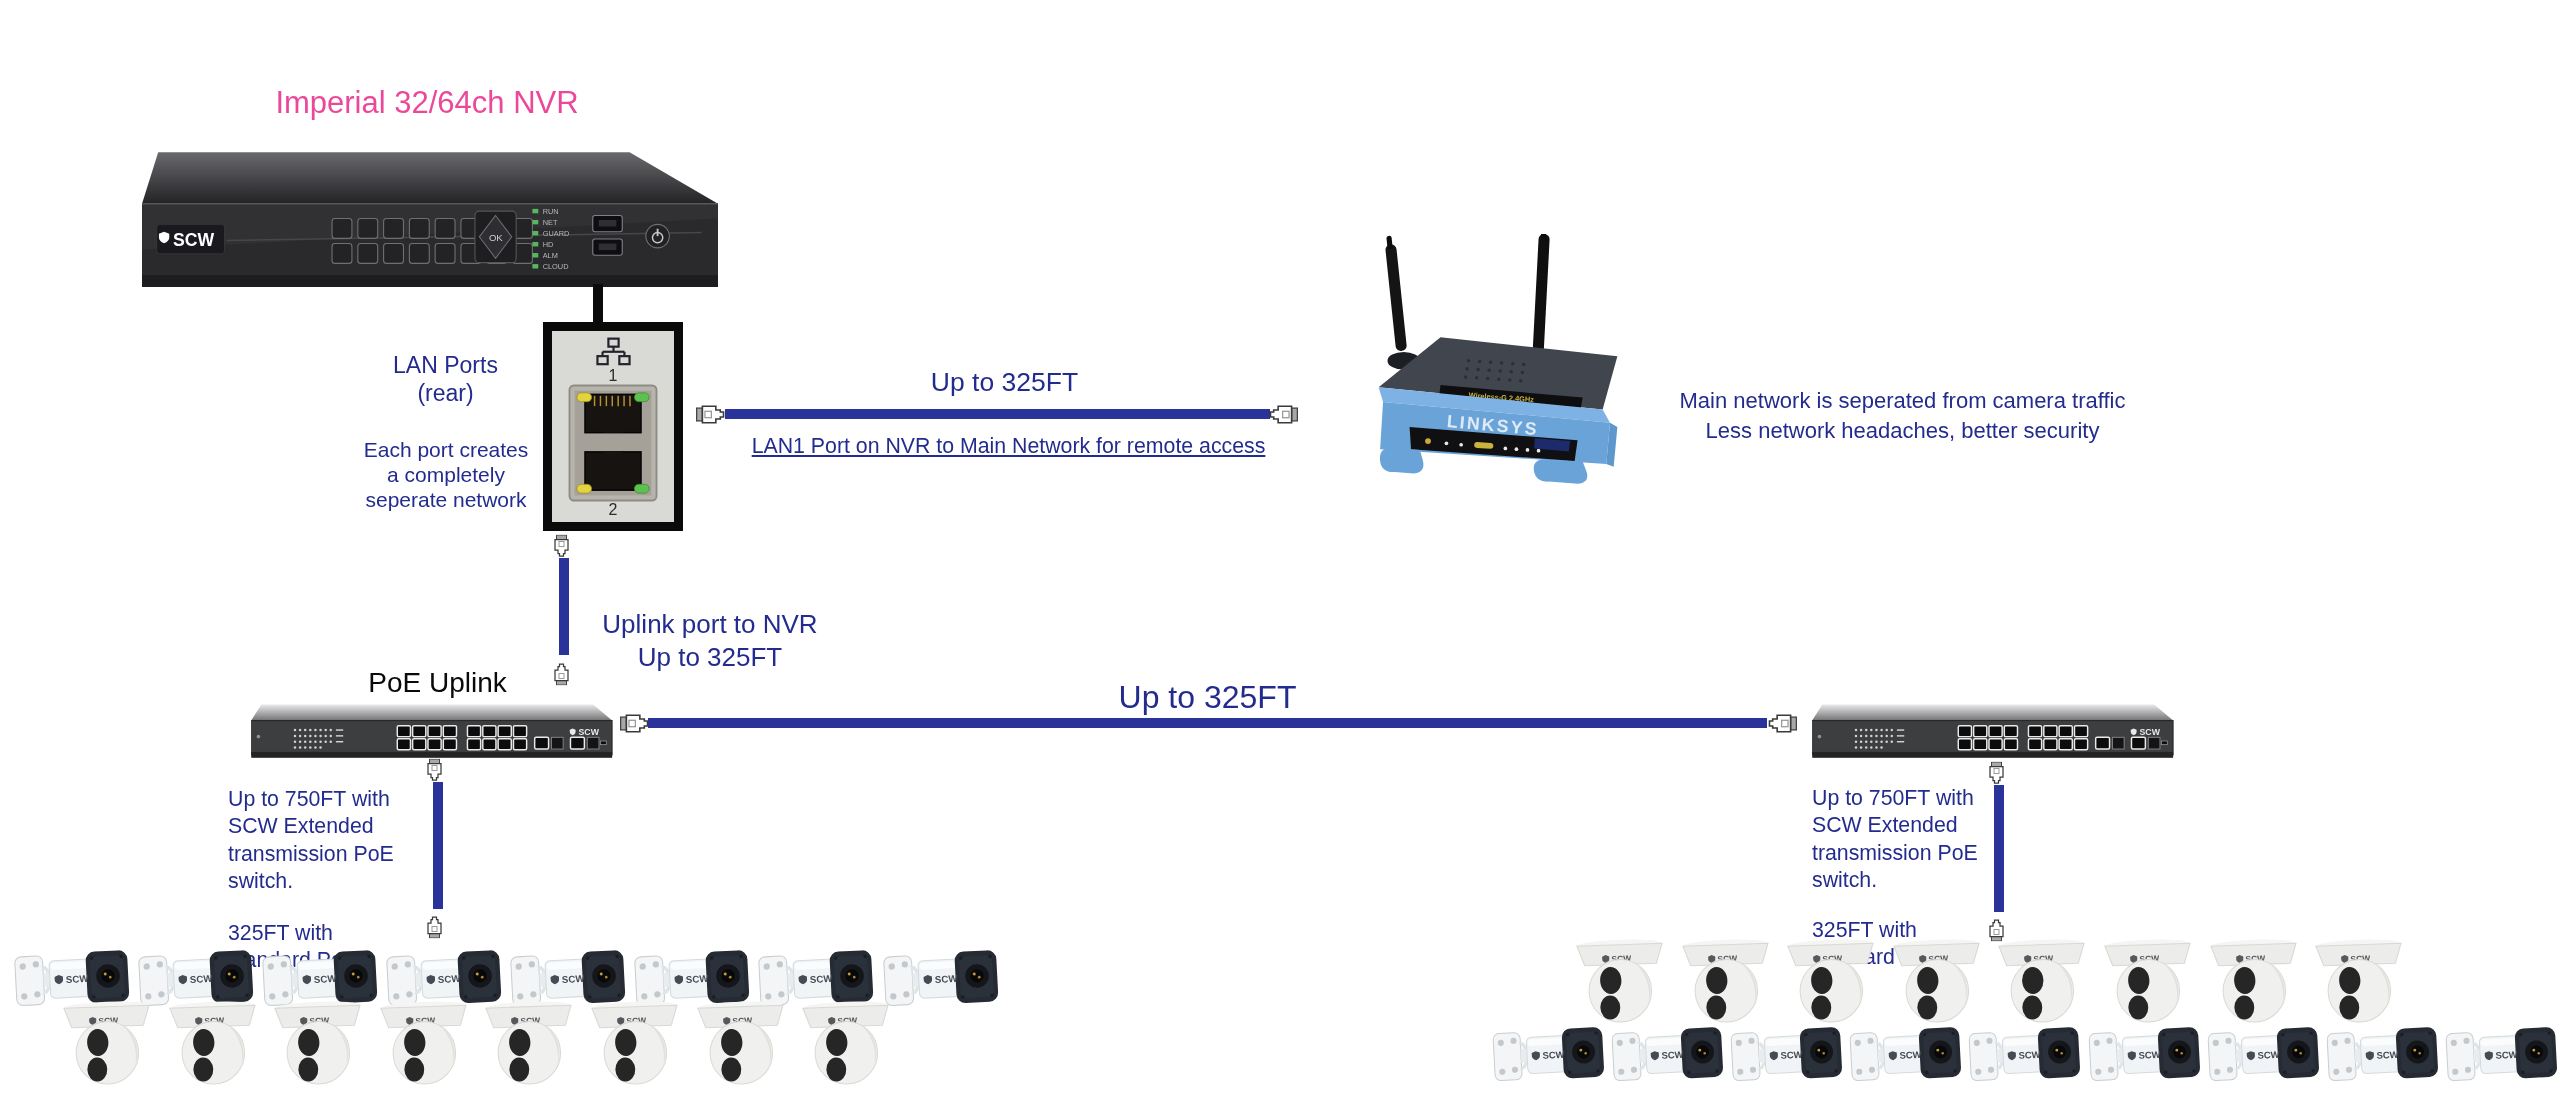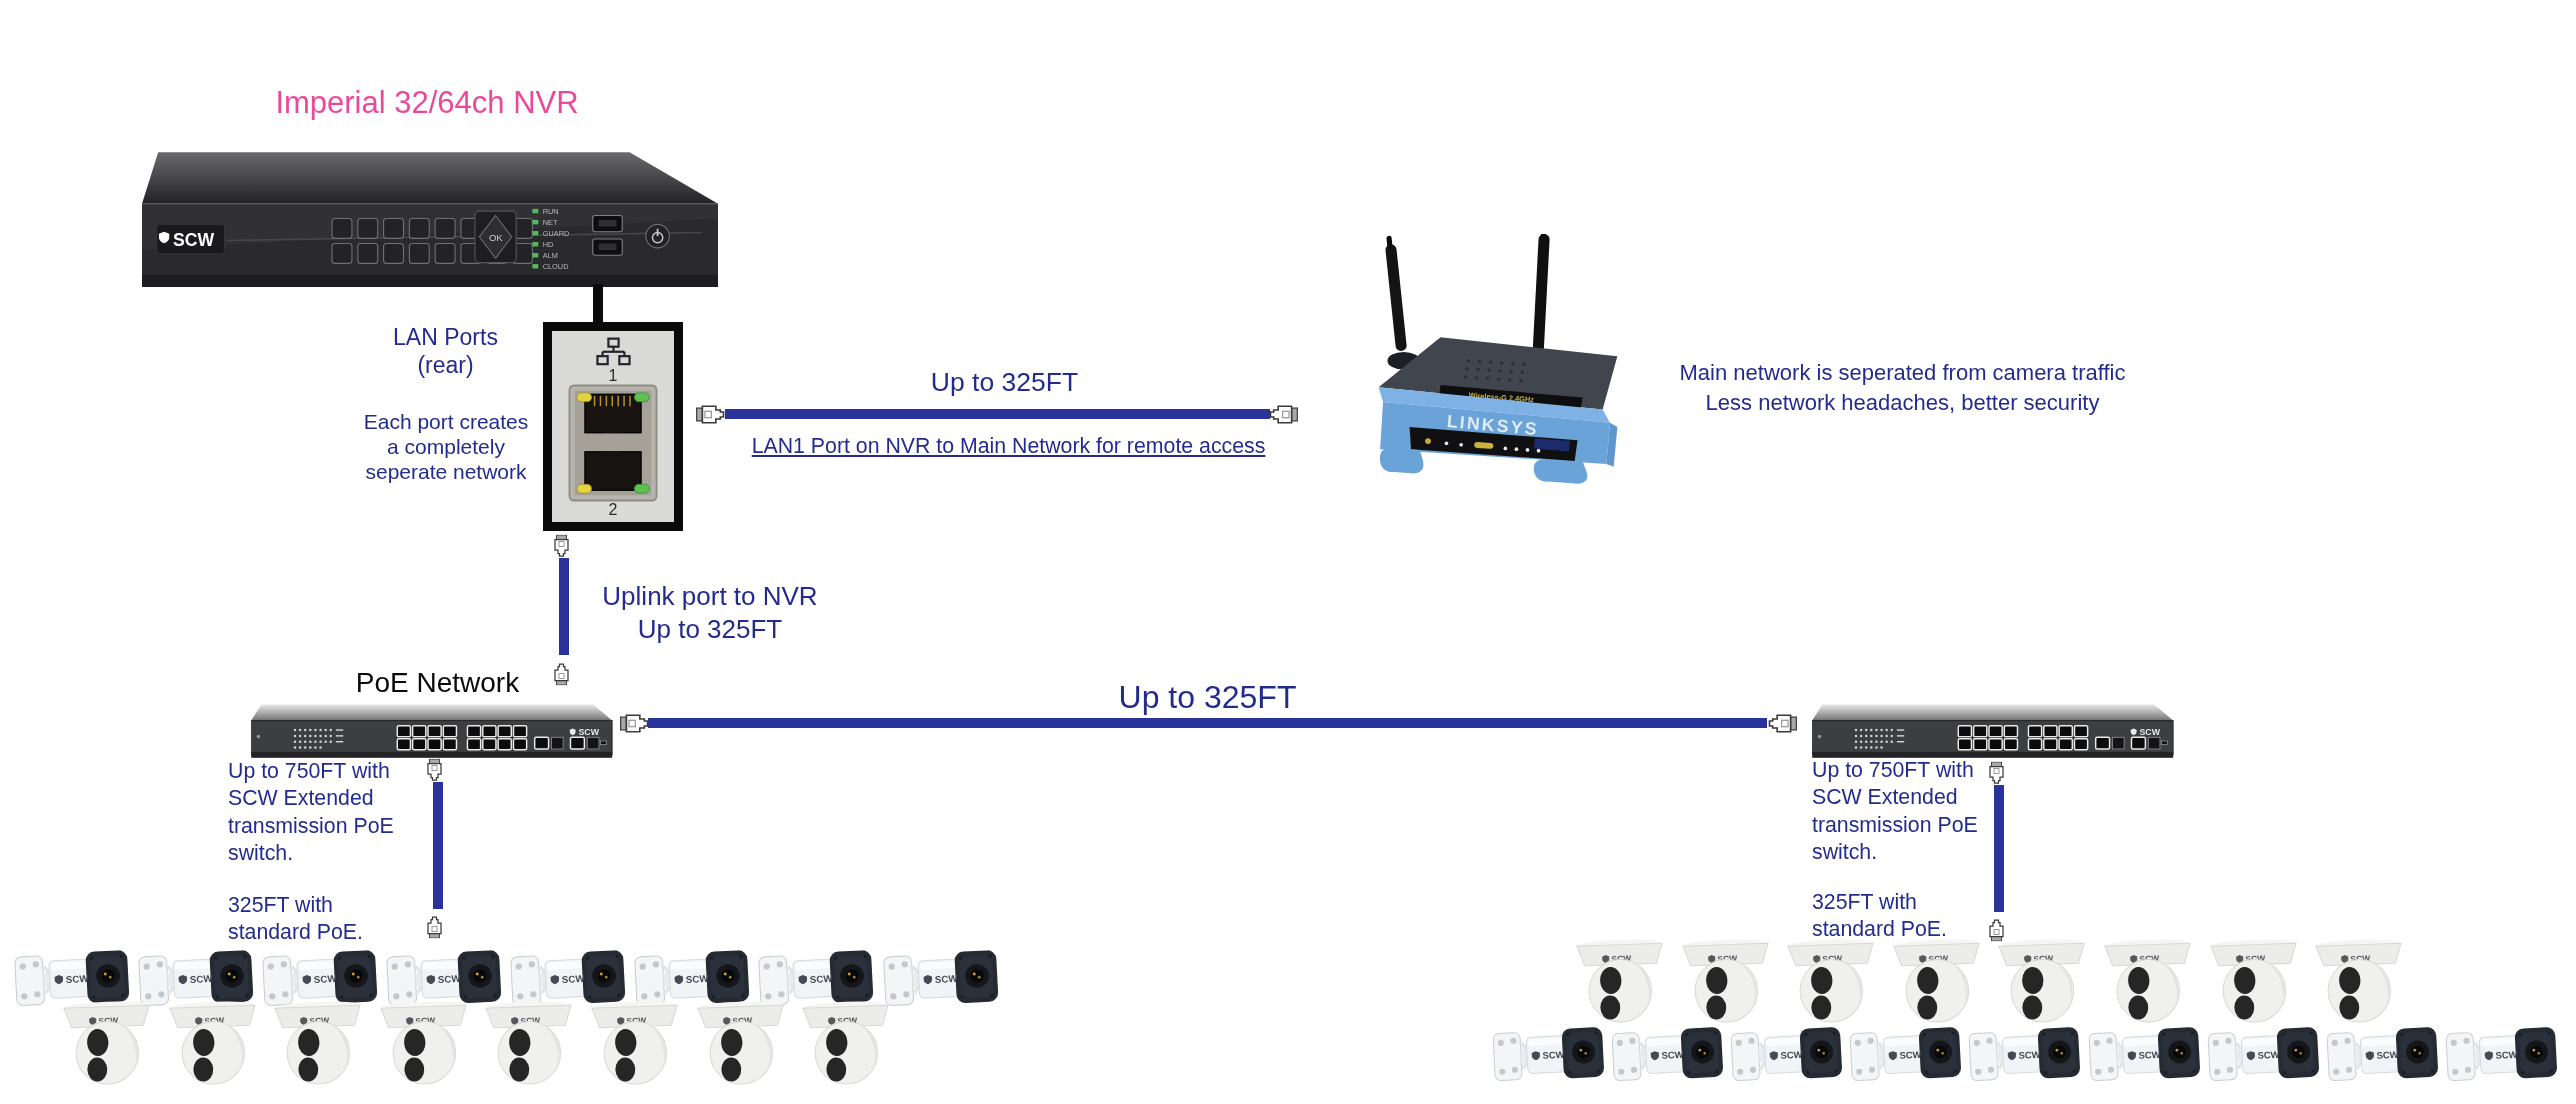--- a/index.html
+++ b/index.html
@@ -1,18 +1,18 @@
 <!DOCTYPE html>
 <html style="font-size:11.8px"><head>
 <meta charset="utf-8">
 <style>
   * { margin:0; padding:0; box-sizing:border-box; }
   html,body { width:2576px; height:1104px; background:#ffffff; font-family:"Liberation Sans", sans-serif; overflow:hidden; }
   .abs { position:absolute; }
-  .pre { white-space:pre-line; }
+  .pre { white-space:pre-line;margin-top:28px; }
   .navy { color:#232C8E; }
   .ctr { text-align:center; }
 
   #stage { position:relative; width:2576px; height:1104px; }
 
   .nvr-title { left:243px; top:85px; width:368px; font-size:31px; color:#ec4899; text-align:center; }
   .nvr-svg { left:142px; top:130px; }
   .nvr-drop-line { left:593px; top:284px; width:10.3px; height:40px; background:#0b0b0b; }
 
   .lan-box { left:543px; top:322px; width:140px; height:209px; background:#d9d9d6; border:9.6px solid #0a0a0a;
@@ -379,21 +379,21 @@
     </div>
   <div class="abs cable-v uplink-cable"></div>
   <div class="plug v" style="left:549px; top:657px;">
       <svg viewBox="0 0 50 36" style="transform:rotate(-90deg);">
         <use href="#sym-plug"></use>
       </svg>
     </div>
   <div class="abs uplink-label navy ctr pre">Uplink port to NVR
 Up to 325FT</div>
 
-  <div class="abs poe-label ctr">PoE Network</div>
+  <div class="abs poe-label ctr">PoE Uplink</div>
   <svg class="abs sw-left" width="364" height="57" viewBox="0 0 495 78">
       <use href="#sym-switch"></use>
     </svg>
   <svg class="abs sw-right" width="364" height="57" viewBox="0 0 495 78">
       <use href="#sym-switch"></use>
     </svg>
 
   <div class="abs midlink-dist navy ctr">Up to 325FT</div>
   <div class="plug" style="left:620px; top:711px;">
       <svg viewBox="0 0 50 36">

